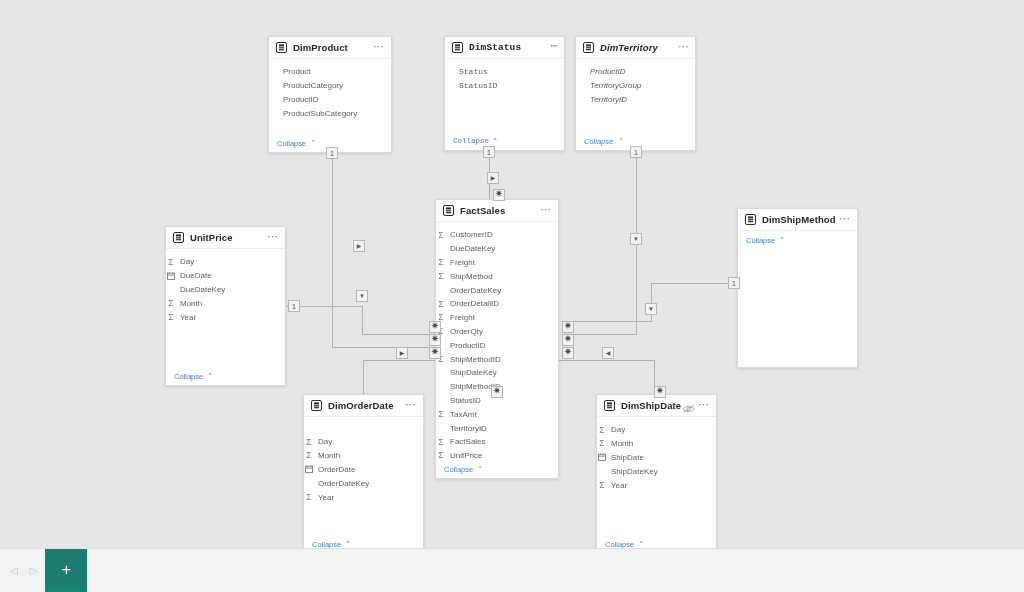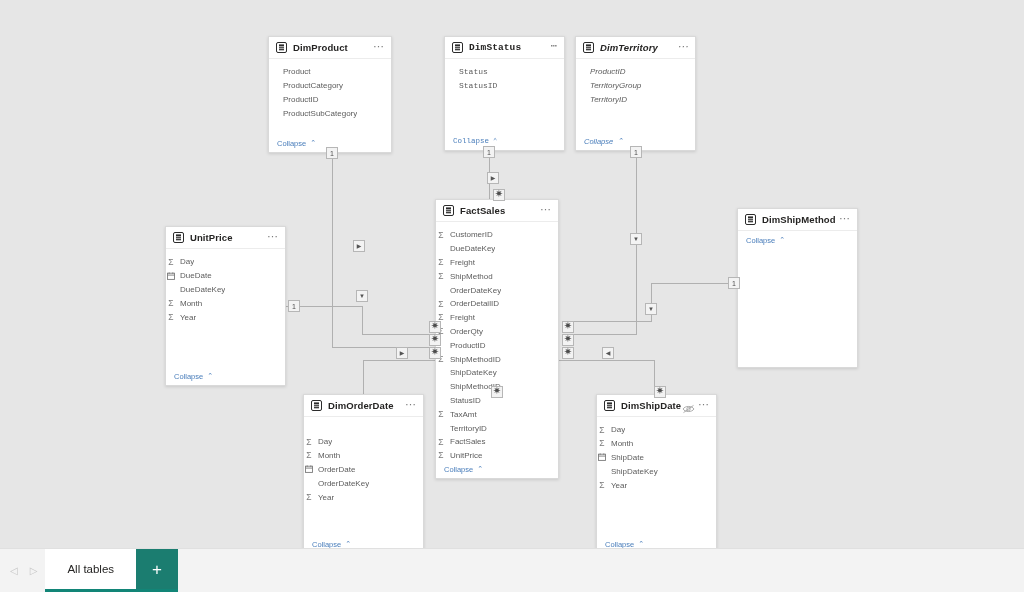--- a/index.html
+++ b/index.html
@@ -553,21 +553,18 @@
         <div class="badge star" style="left: 491px; top: 386px;">✷</div>
         <div class="badge star" style="left: 654px; top: 386px;">✷</div>
       </div>
   </div>
 
   <div id="bottombar">
     <div class="navarrows">
       <span class="navarrow">◁</span>
       <span class="navarrow">▷</span>
     </div>
-    <div class="pagetab">
-      <span>All tables</span>
-    </div>
     <div class="addbtn">
       <span>+</span>
     </div>
   </div>
 
 </div>
 
 </body></html>

